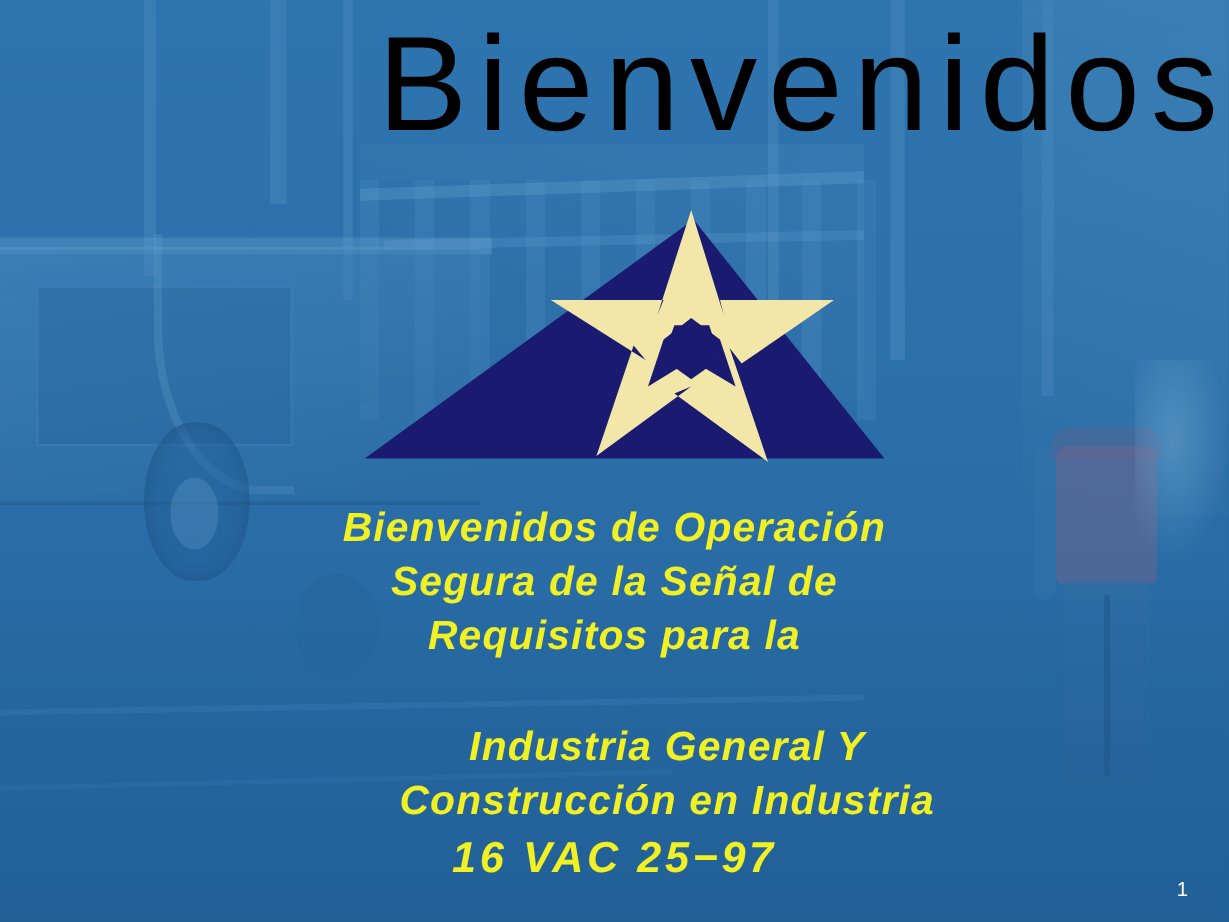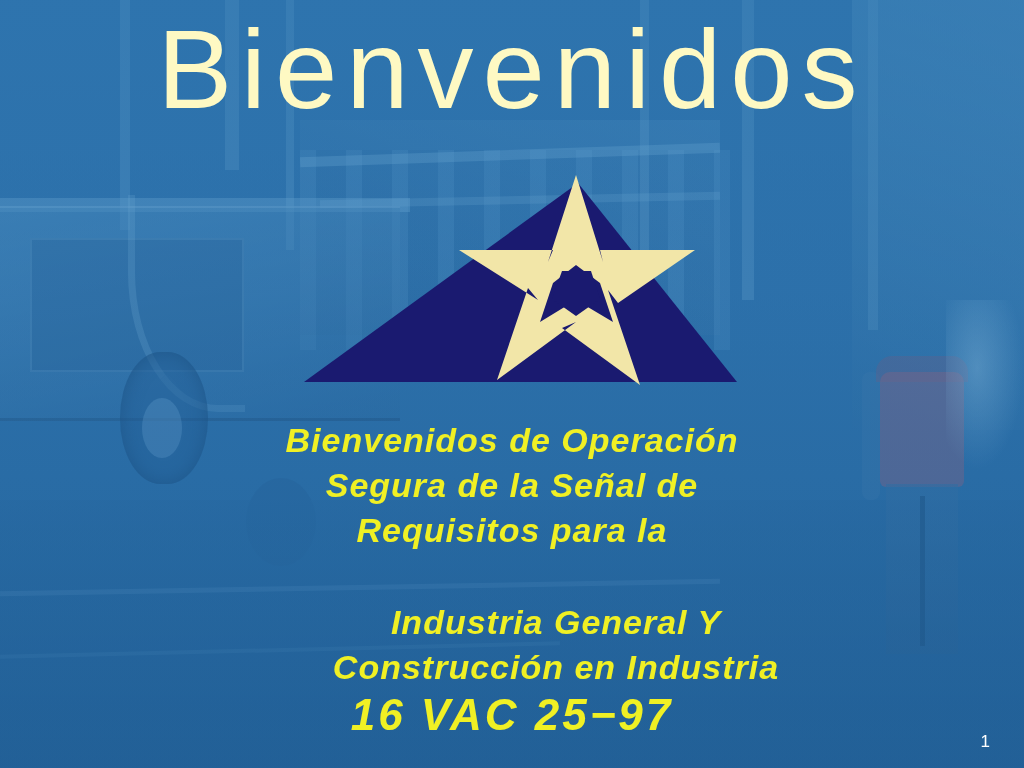--- a/index.html
+++ b/index.html
@@ -175,22 +175,22 @@
     position: absolute;
     inset: 0;
     background: linear-gradient(180deg, rgba(45,114,172,.55) 0%, rgba(42,108,166,.30) 40%, rgba(36,100,158,.45) 100%);
   }
 
   
   .slide-title {
     position: absolute;
     left: 0; top: 10px;
     width: 1024px;
-    text-align: center;
-    color: #fef9c3;
+    text-align: right;
+    color: #000000;
     font-size: 112px;
     font-weight: 300;
     letter-spacing: 9px;
     line-height: 1.08;
     white-space: nowrap;
   }
 
   
   .logo {
     position: absolute;
@@ -217,21 +217,21 @@
     line-height: 45px;
   }
   .subtitle-b {
     top: 600px;
     font-size: 34px;
     line-height: 45px;
     padding-left: 44px;
   }
   .subtitle-c {
     top: 692px;
-    font-size: 44px;
+    font-size: 36px;
     line-height: 45px;
     letter-spacing: 3px;
     text-align: center;
   }
   .subtitle-block div { display: block; }
 
   
   .page-number {
     position: absolute;
     right: 34px;

